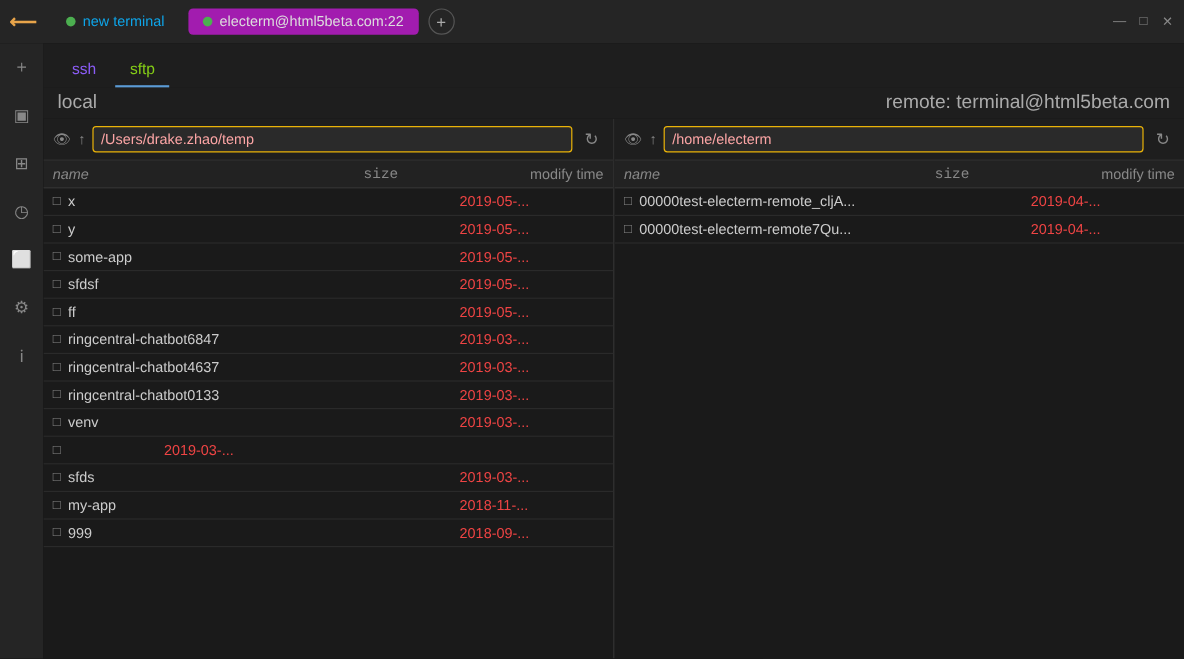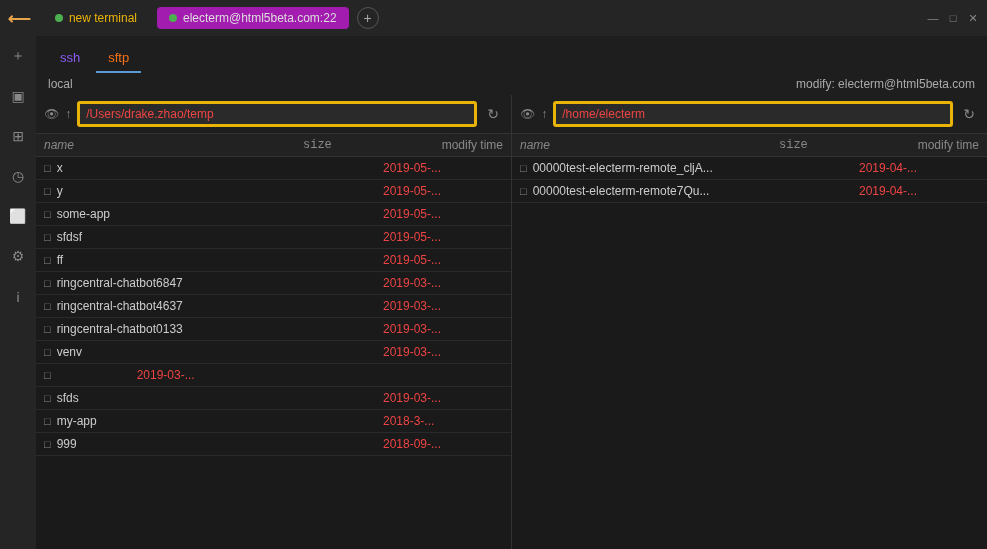--- a/index.html
+++ b/index.html
@@ -32,21 +32,21 @@
       margin-right: 4px;
     }
     .tab {
       display: flex;
       align-items: center;
       gap: 6px;
       padding: 4px 12px;
       border-radius: 4px;
       cursor: pointer;
       font-size: 12px;
-      color: #eab308;
+      color: #0ea5e9;
     }
     .tab.active {
       background: #a21caf;
       color: #ddd;
     }
     .tab-dot {
       width: 8px;
       height: 8px;
       border-radius: 50%;
       display: inline-block;
@@ -127,30 +127,30 @@
       flex-shrink: 0;
     }
     .proto-tab {
       padding: 6px 12px;
       cursor: pointer;
       color: #8b5cf6;
       font-size: 13px;
       border-bottom: 2px solid transparent;
     }
     .proto-tab.active {
-      color: #f97316;
+      color: #84cc16;
       border-bottom: 2px solid #5b9bd5;
     }
 
     
     .pane-labels {
       display: flex;
       padding: 4px 12px;
       background: #1e1e1e;
-      font-size: 12px;
+      font-size: 16px;
       flex-shrink: 0;
     }
     .pane-label-left {
       flex: 1;
       color: #aaa;
     }
     .pane-label-right {
       flex: 1;
       color: #aaa;
       text-align: right;
@@ -184,22 +184,22 @@
       flex-shrink: 0;
     }
     .path-icon {
       color: #888;
       font-size: 12px;
       cursor: pointer;
     }
     .path-input {
       flex: 1;
       background: #2a2a2a;
-      border: 3px solid #eab308;
-      color: #ef4444;
+      border: 1px solid #eab308;
+      color: #fca5a5;
       padding: 3px 6px;
       border-radius: 3px;
       font-size: 12px;
     }
     .refresh-btn {
       color: #888;
       cursor: pointer;
       font-size: 14px;
       width: 20px;
       height: 20px;
@@ -287,21 +287,21 @@
 
   <div class="content">
 
     <div class="protocol-tabs">
       <div class="proto-tab">ssh</div>
       <div class="proto-tab active">sftp</div>
     </div>
 
     <div class="pane-labels">
       <div class="pane-label-left">local</div>
-      <div class="pane-label-right">modify: electerm@html5beta.com</div>
+      <div class="pane-label-right">remote: terminal@html5beta.com</div>
     </div>
 
     <div class="file-browser">
 
       <div class="file-pane">
         <div class="path-bar">
           <span class="path-icon">👁</span>
           <span class="path-icon">↑</span>
           <input class="path-input" value="/Users/drake.zhao/temp" readonly="" style="">
           <div class="refresh-btn">↻</div>
@@ -374,21 +374,21 @@
             <div class="file-row">
       <span class="file-icon">□</span>
       <span class="file-name">sfds</span>
       <span class="file-size"></span>
       <span class="file-mtime">2019-03-...</span>
     </div>
             <div class="file-row">
       <span class="file-icon">□</span>
       <span class="file-name">my-app</span>
       <span class="file-size"></span>
-      <span class="file-mtime">2018-3-...</span>
+      <span class="file-mtime">2018-11-...</span>
     </div>
             <div class="file-row">
       <span class="file-icon">□</span>
       <span class="file-name">999</span>
       <span class="file-size"></span>
       <span class="file-mtime">2018-09-...</span>
     </div>
           </div>
       </div>
 

